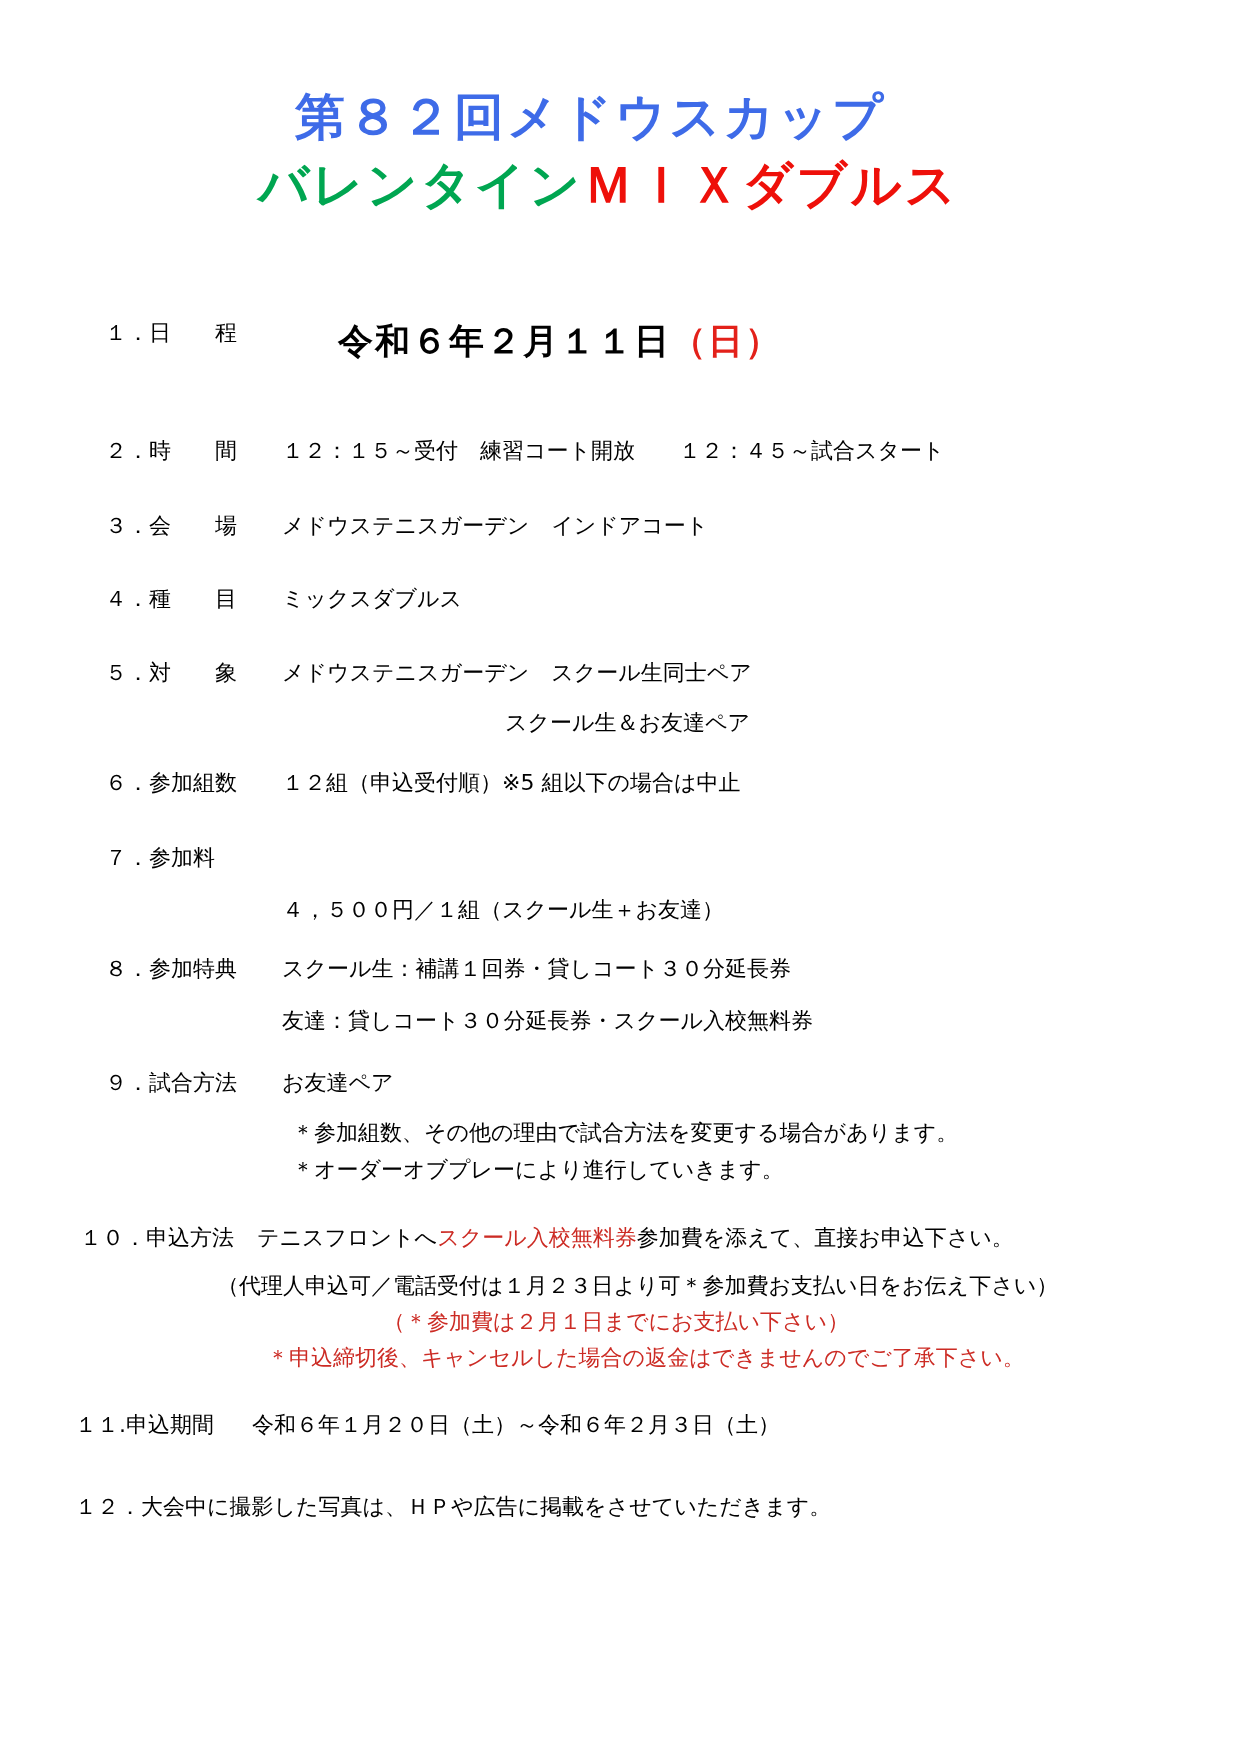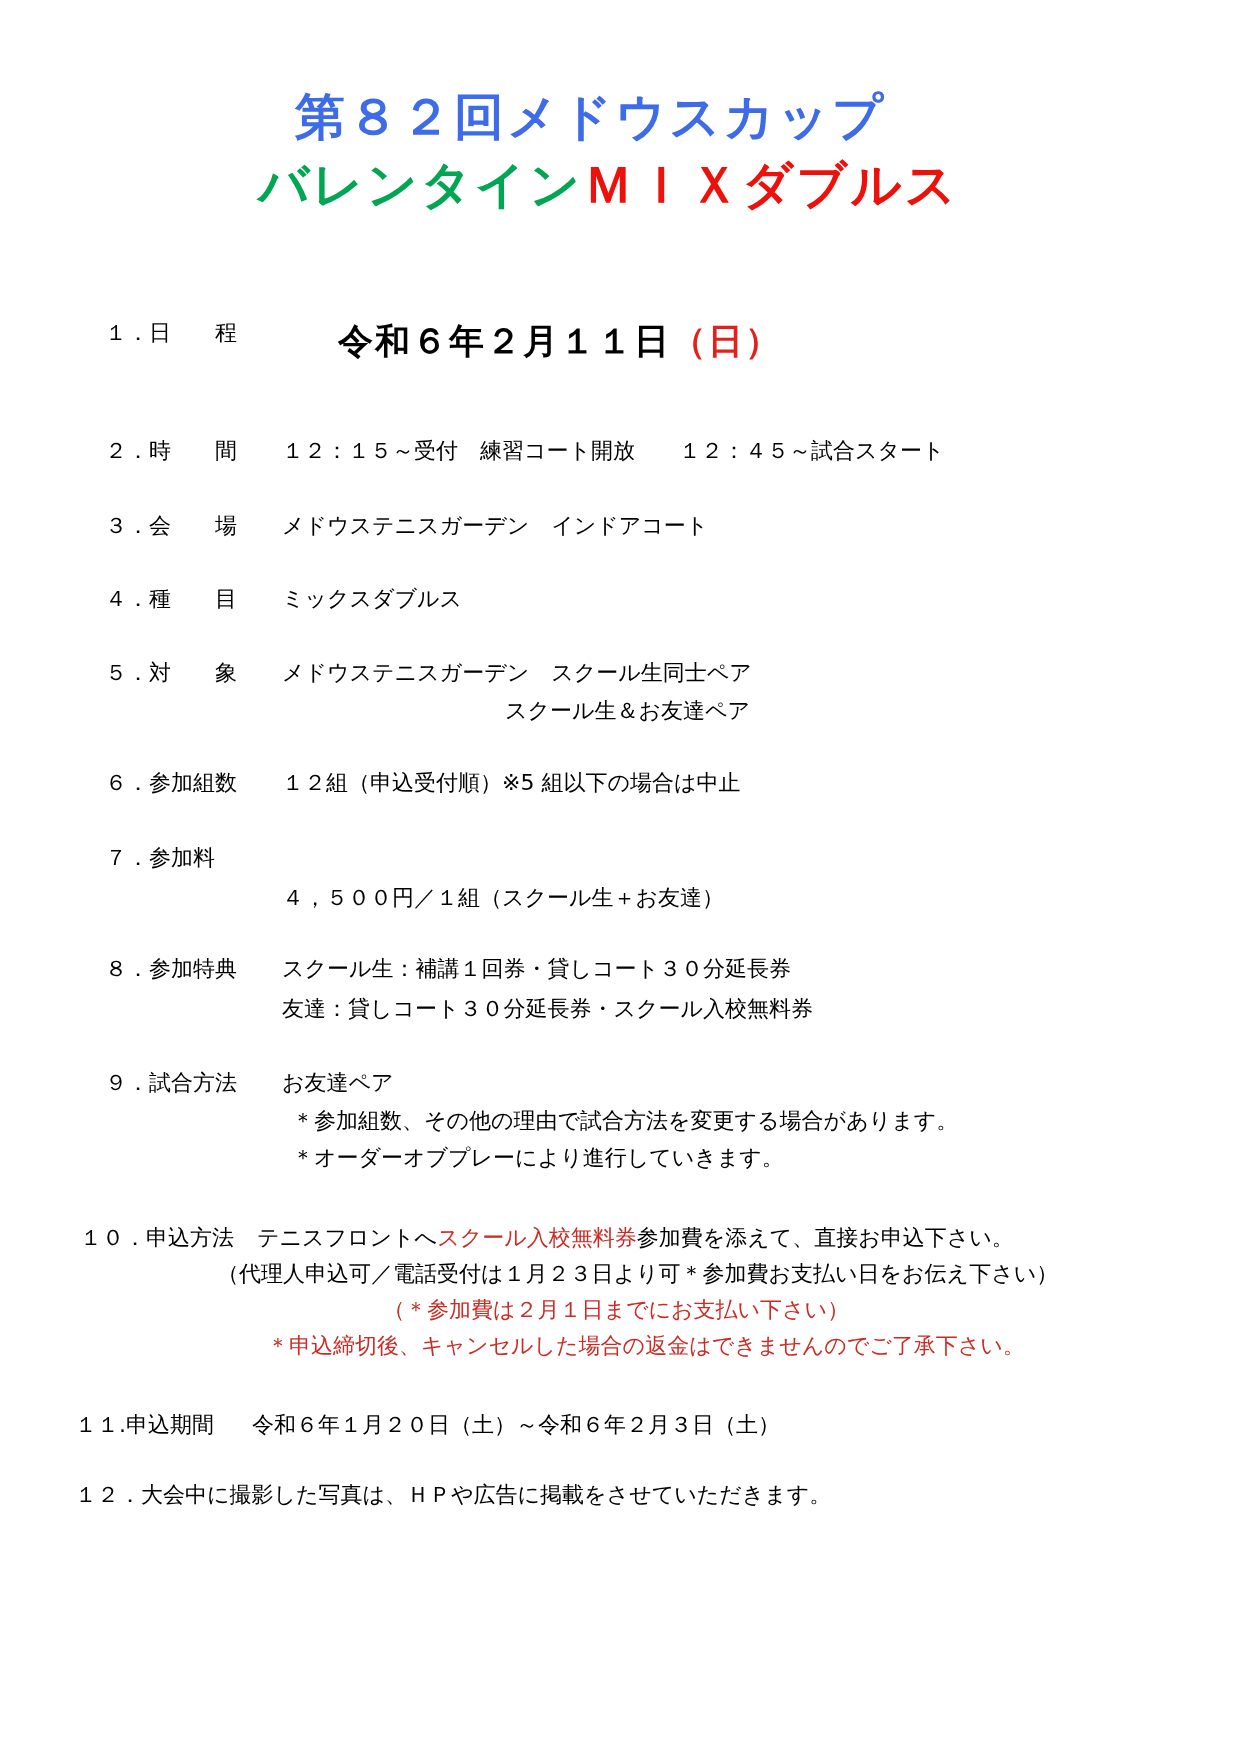--- a/index.html
+++ b/index.html
@@ -35,20 +35,21 @@
     line-height: 1.2;
     white-space: nowrap;
   }
   .lbl { display: inline-block; flex: 0 0 177px; width: 177px; }
   .lbl-wide { flex: 0 0 233px; width: 233px; }
   .line {
     position: absolute;
     font-size: 22px;
     line-height: 1.2;
     white-space: nowrap;
+    margin-top: 12px;
   }
   .big-date { font-size: 35px; font-weight: 700; letter-spacing: 2px; }
   .date-red { color: var(--date-red); }
   .red      { color: var(--body-red); }
   .note-big { font-size: 26px; }
 </style>
 </head>
 <body>
 
 <div class="page">

